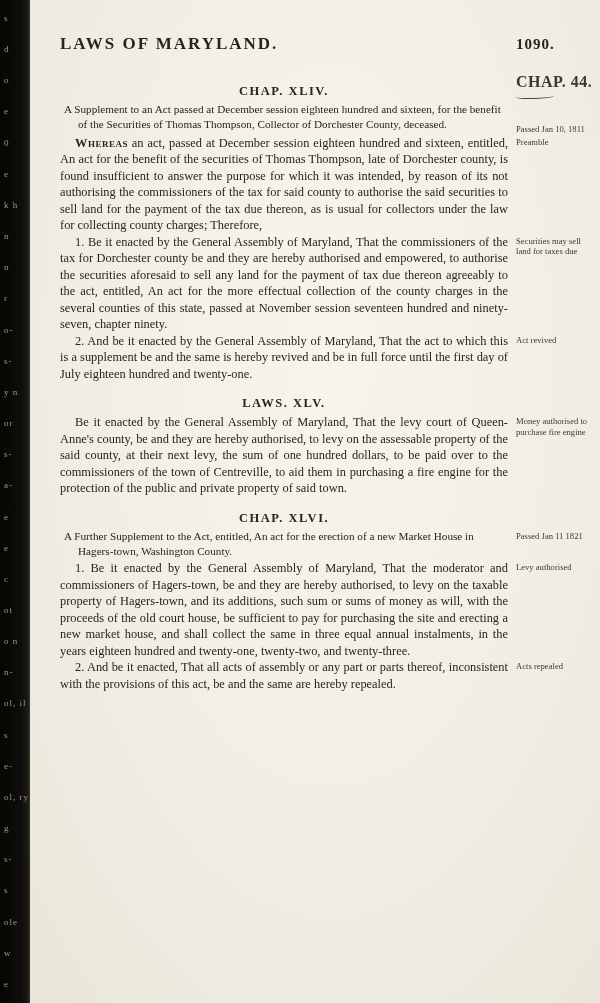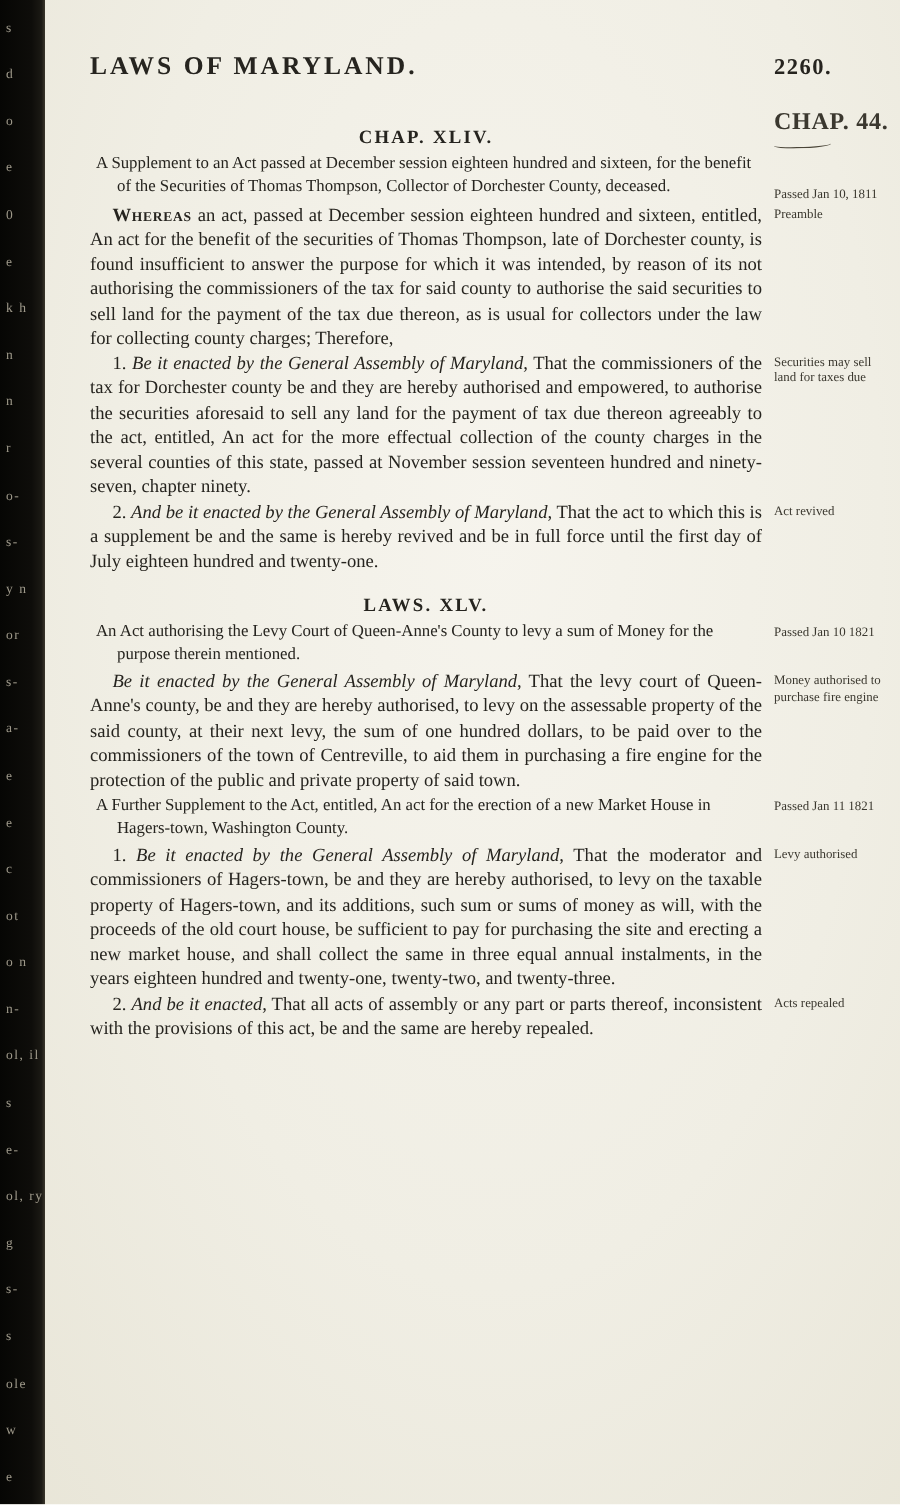--- a/index.html
+++ b/index.html
@@ -46,21 +46,21 @@
   .chap-title{
     font-size:11.2px;line-height:1.32;
     padding-left:14px;text-indent:-14px;
     margin:0 0 2px 4px;
   }
   p.body{
     margin:0;font-size:12.4px;line-height:1.33;
     text-align:justify;text-indent:15px;
   }
   p.body .sc{font-variant:small-caps;letter-spacing:.5px;font-weight:bold;}
-  p.body .it{font-style:italic;}
+  p.body .it{}
   .mcol{font-size:8.6px;line-height:1.25;color:#3b382f;padding-top:2px;}
   .mchap{font-size:16px;font-weight:bold;letter-spacing:.5px;white-space:nowrap;}
   .squiggle{
     width:38px;height:4px;margin-top:2px;
     border-bottom:1.4px solid #4a4538;border-radius:0 0 60% 40%;
     transform:rotate(-1deg);
   }
   .passed{margin-top:20px;}
 </style>
 </head>
@@ -100,21 +100,21 @@
       <span class="frag">s</span>
       <span class="frag">ole</span>
       <span class="frag">w</span>
       <span class="frag">e</span>
     </div>
 
   <div class="page">
 
     <div class="hdr">
       <div class="title">LAWS OF MARYLAND.</div>
-      <div class="pagenum">2260.</div>
+      <div class="pagenum">1090.</div>
     </div>
 
     <div class="row">
       <h2 class="chap">CHAP. XLIV.</h2>
       <div class="mcol">
         <div class="mchap">CHAP. 44.</div>
         <div class="squiggle"></div>
       </div>
     </div>
     <div class="row">
@@ -132,29 +132,26 @@
     <div class="row">
       <p class="body"><span class="num">2. </span><span class="sc"></span><span class="it">And be it enacted by the General Assembly of Maryland,</span><span class="txt"> That the act to which this is a supplement be and the same is hereby revived and be in full force until the first day of July eighteen hundred and twenty-one.</span></p>
       <div class="mcol">Act revived</div>
     </div>
 
     <div class="row">
       <h2 class="chap">LAWS. XLV.</h2>
       <div class="mcol"></div>
     </div>
     <div class="row">
-      <div class="chap-title">An Act authorising the Levy Court of Queen-Anne's County to levy a sum of Money for the purpose therein mentioned.</div>
-      <div class="mcol">Passed Jan 10 1821</div>
-    </div>
-    <div class="row">
       <p class="body"><span class="num"></span><span class="sc"></span><span class="it">Be it enacted by the General Assembly of Maryland,</span><span class="txt"> That the levy court of Queen-Anne's county, be and they are hereby authorised, to levy on the assessable property of the said county, at their next levy, the sum of one hundred dollars, to be paid over to the commissioners of the town of Centreville, to aid them in purchasing a fire engine for the protection of the public and private property of said town.</span></p>
       <div class="mcol">Money authorised to purchase fire engine</div>
     </div>
 
     <div class="row">
+      <h2 class="chap">CHAP. XLVI.</h2>
       <div class="mcol"></div>
     </div>
     <div class="row">
       <div class="chap-title">A Further Supplement to the Act, entitled, An act for the erection of a new Market House in Hagers-town, Washington County.</div>
       <div class="mcol">Passed Jan 11 1821</div>
     </div>
     <div class="row">
       <p class="body"><span class="num">1. </span><span class="sc"></span><span class="it">Be it enacted by the General Assembly of Maryland,</span><span class="txt"> That the moderator and commissioners of Hagers-town, be and they are hereby authorised, to levy on the taxable property of Hagers-town, and its additions, such sum or sums of money as will, with the proceeds of the old court house, be sufficient to pay for purchasing the site and erecting a new market house, and shall collect the same in three equal annual instalments, in the years eighteen hundred and twenty-one, twenty-two, and twenty-three.</span></p>
       <div class="mcol">Levy authorised</div>
     </div>

